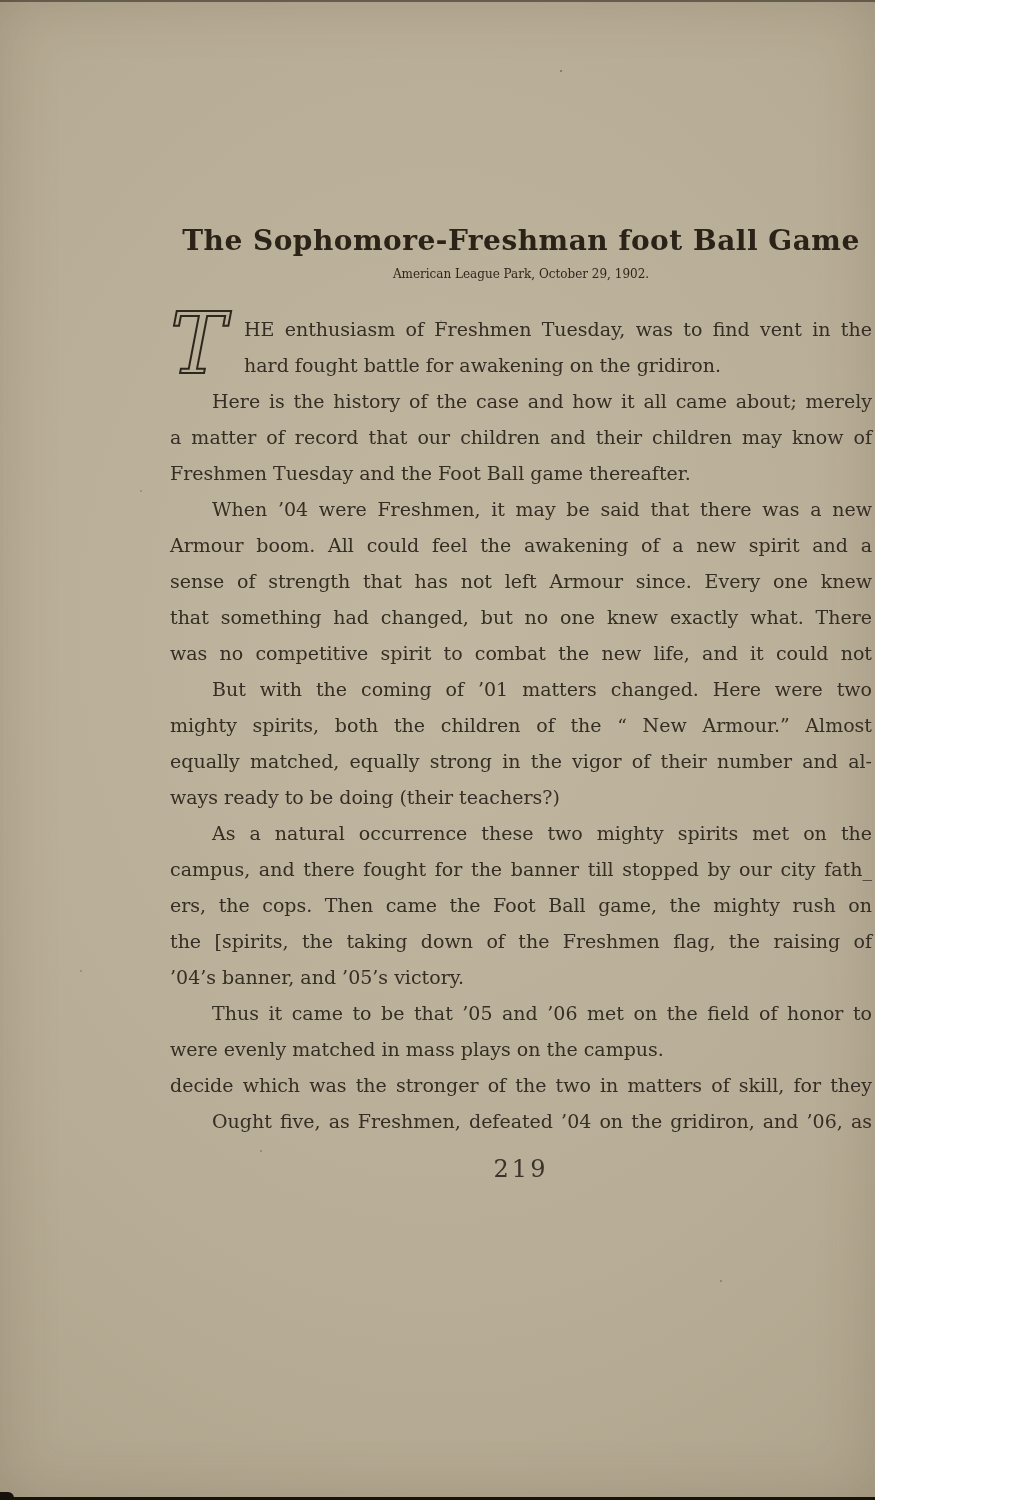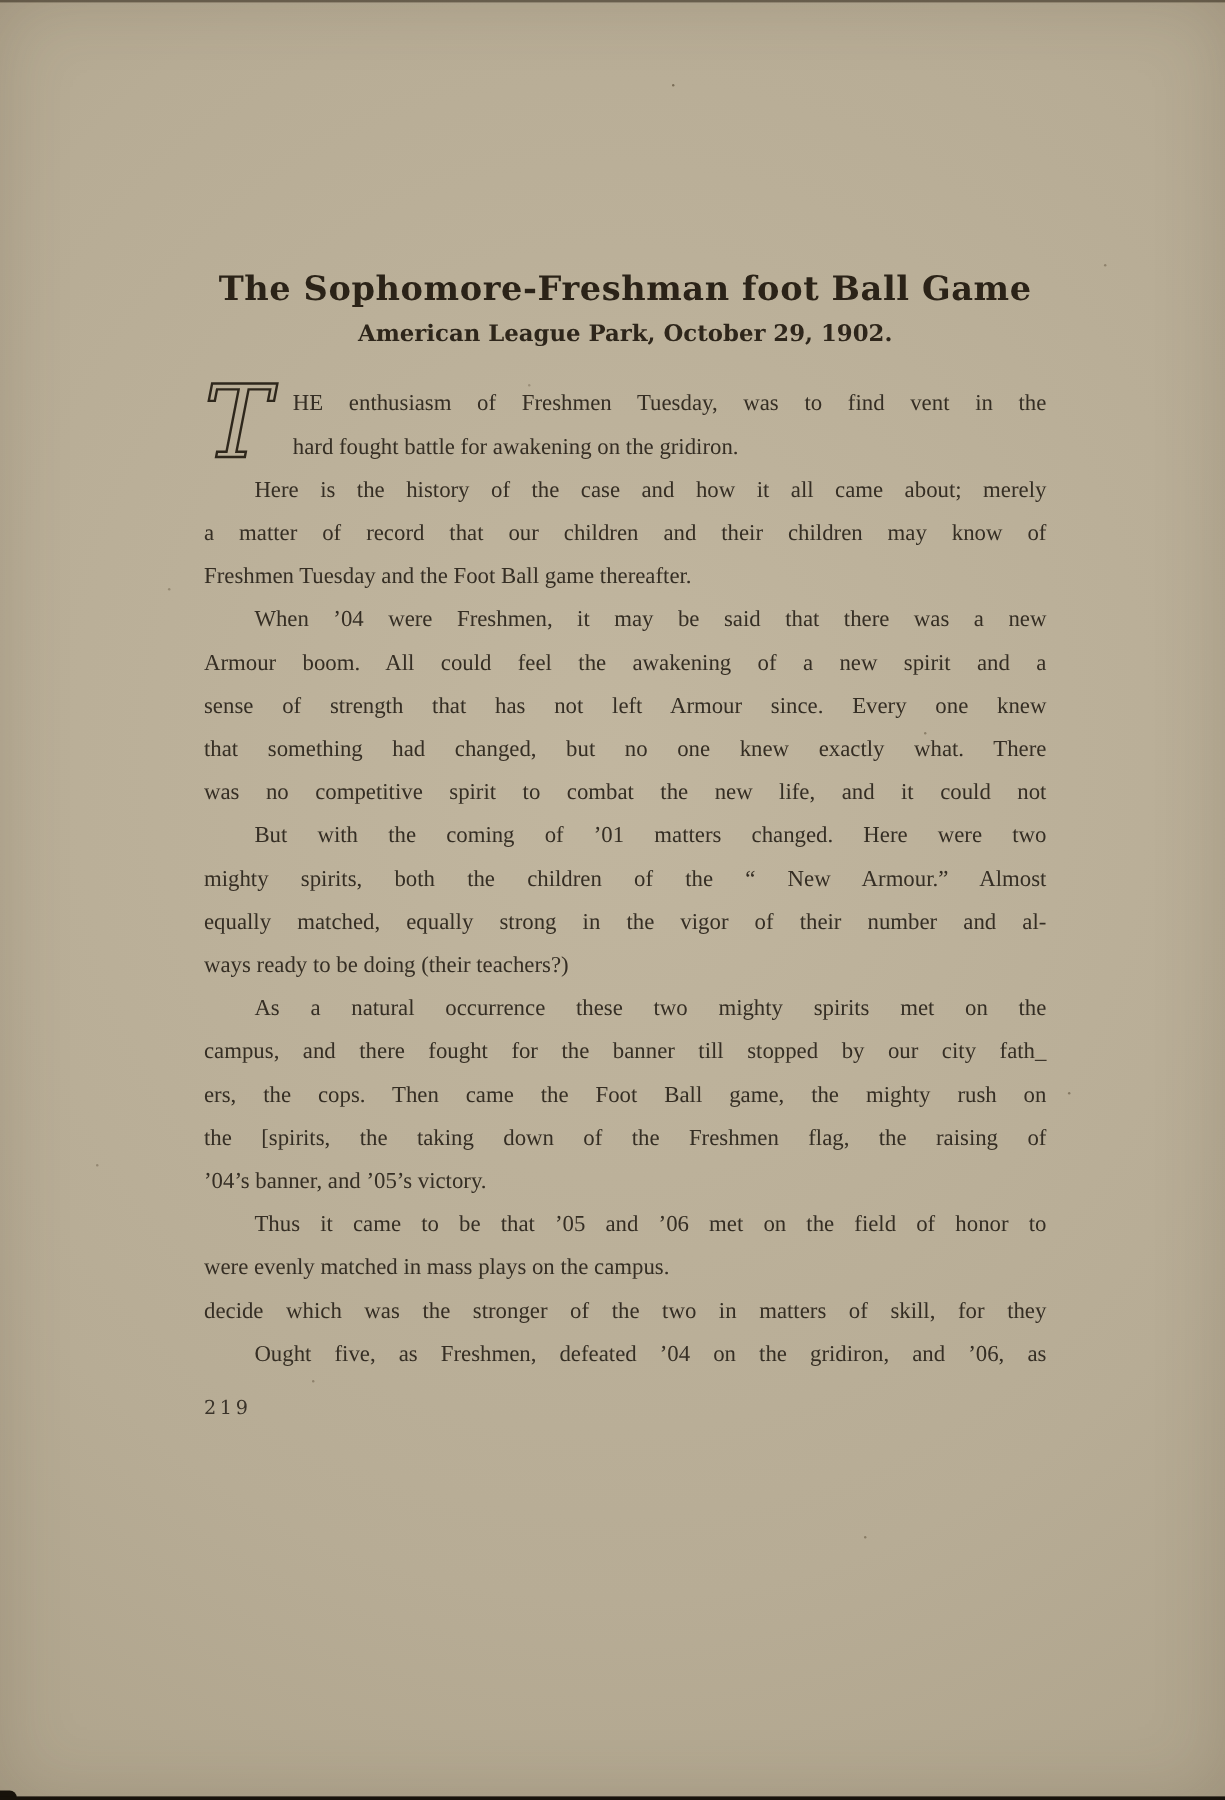--- a/index.html
+++ b/index.html
@@ -1,18 +1,18 @@
 <!DOCTYPE html>
 <html><head>
 <meta charset="utf-8">
 <style>
   html,body{margin:0;padding:0;}
   .page{
     position:relative;
-    width:1021px;height:1500px;
+    width:875px;height:1500px;
     overflow:hidden;
     background:
       radial-gradient(ellipse 120% 90% at 50% 42%, #c1b69f 0%, #b7ac95 52%, #aba088 88%, #a2977f 100%);
     box-shadow: inset 0 0 60px rgba(70,58,40,.18);
     font-family:"DejaVu Serif","Liberation Serif",serif;
   }
   .edge-top{position:absolute;top:0;left:0;width:100%;height:2px;background:rgba(45,36,24,.55);}
   .edge-bottom{position:absolute;bottom:0;left:0;width:100%;height:3px;background:#17120b;}
   .corner-sliver{position:absolute;bottom:0;left:0;width:14px;height:8px;background:#17120b;border-radius:0 6px 0 0;}
   .speck{position:absolute;top:70px;left:560px;width:2px;height:2px;border-radius:50%;
@@ -29,52 +29,52 @@
     margin-top:224px;
     text-align:center;
     font-size:28px;
     font-weight:bold;
     letter-spacing:.5px;
     color:#2b2318;
   }
   .subtitle{
     margin-top:10px;
     text-align:center;
-    font-size:19px;
-    font-weight:bold;
+    font-size:12px;
+    font-weight:normal;
     color:#2e261b;
   }
   .paragraphs{margin-top:30px;font-size:19px;}
   .para{overflow:visible;}
   .para + .para{margin-top:0;}
   .line{
     height:36px;line-height:36px;
     text-align:justify;
     text-align-last:justify;
     white-space:normal;
-    font-family:Liberation Serif, serif;
   }
   .line.last{text-align-last:left;}
   .line.indent{padding-left:42px;}
   .dropcap{
     float:left;
     width:62px;height:70px;
     font-size:84px;line-height:62px;
     font-style:italic;
     font-family:"DejaVu Serif","Liberation Serif",serif;
     color:#2e271c;
     margin:2px 12px 0 0;
     text-align:left;
   }
   @supports (-webkit-text-stroke: 1px black){
     .dropcap{-webkit-text-stroke:2px #2e271c;color:transparent;}
   }
   .page-number{
     margin-top:16px;
-    font-size:16px;
+    text-align:center;
+    font-size:24px;
     letter-spacing:3px;
     color:#3a332a;
   }
 </style>
 </head>
 <body>
 
 <div class="page">
   <div class="edge-top"></div>
   <div class="speck"></div>

